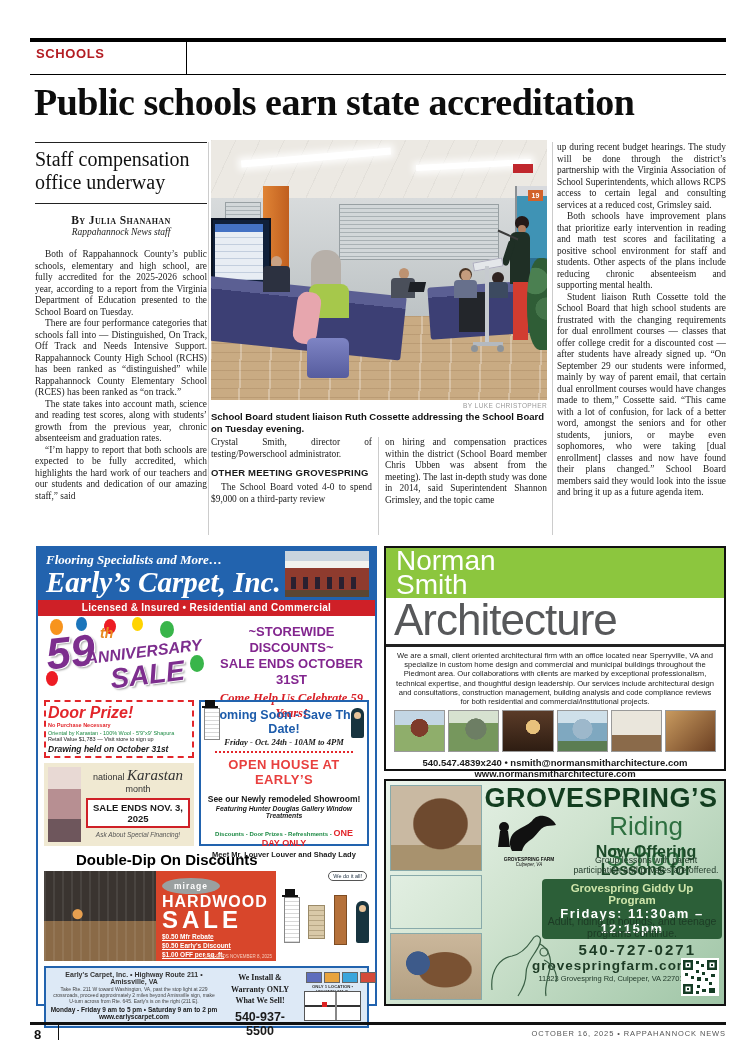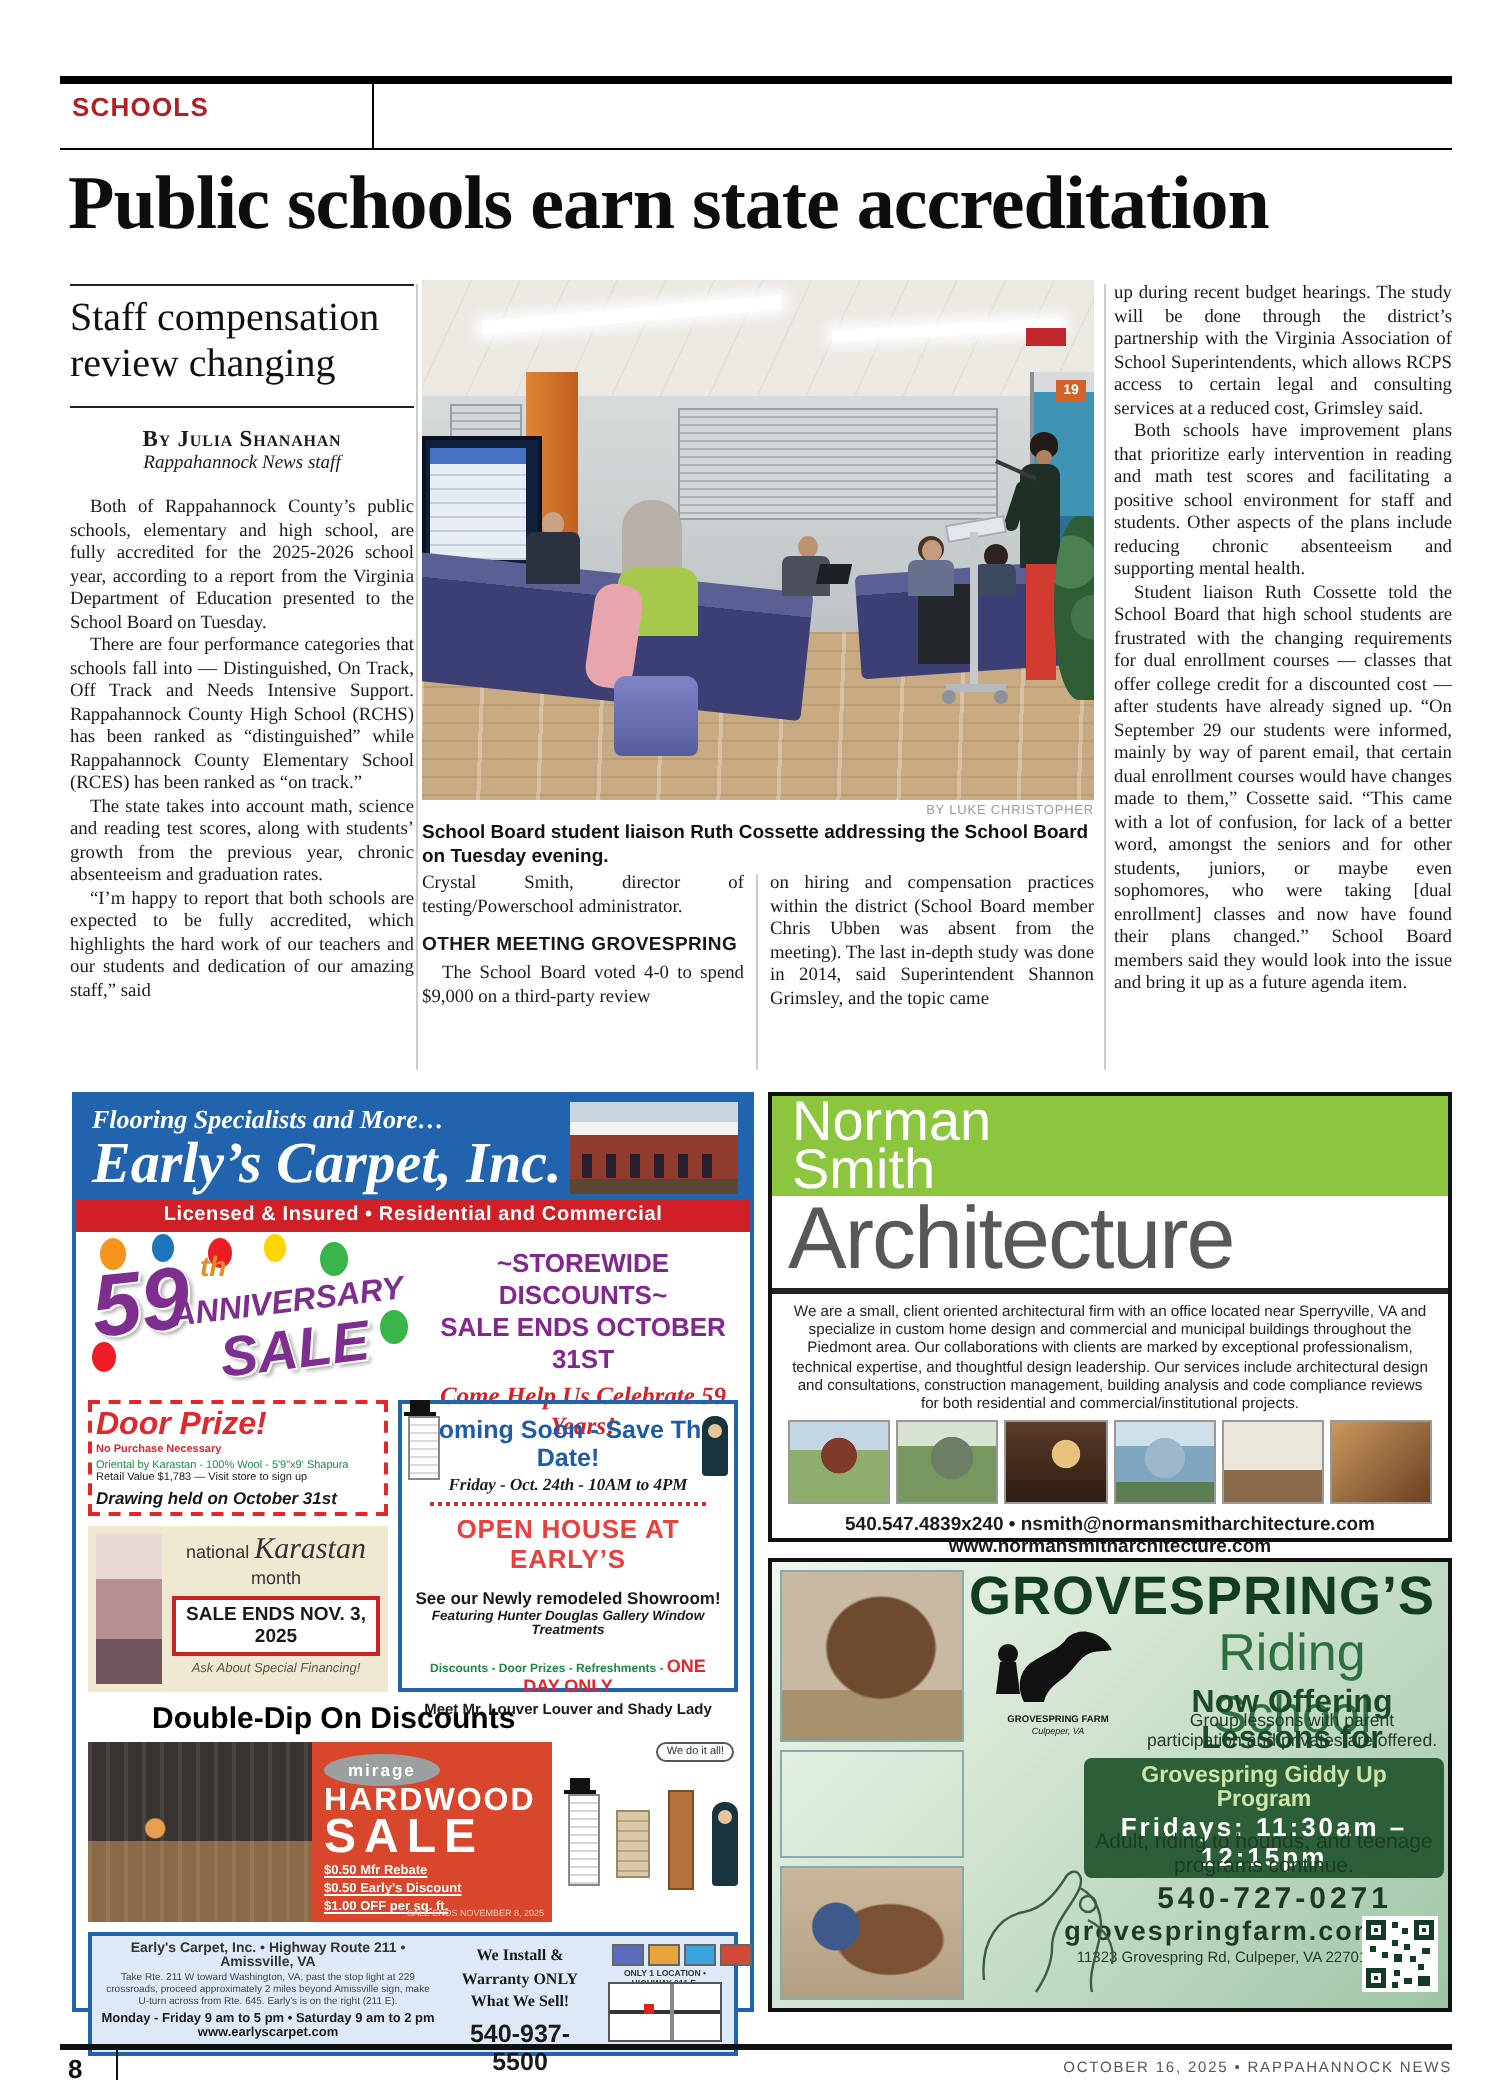--- a/index.html
+++ b/index.html
@@ -246,21 +246,21 @@
   <div class="abs section-label">SCHOOLS</div>
   <div class="abs section-vline"></div>
   <div class="abs thin-rule"></div>
   <h1 class="abs headline" style="margin:0; font-family:'Liberation Serif', serif;">Public schools earn state accreditation</h1>
 
   <div class="vdiv" style="left:208px; top:142px; height:393px;"></div>
   <div class="vdiv" style="left:552px; top:142px; height:393px;"></div>
   <div class="vdiv" style="left:378px; top:437px; height:98px;"></div>
 
   <div class="col col1">
-    <h2 class="subhead" style="margin:0; font-weight:normal;">Staff compensation review changing</h2>
+    <h2 class="subhead" style="margin:0; font-weight:normal;">Staff compensation office underway</h2>
     <div class="byline">
       <div class="by">By Julia Shanahan</div>
       <div class="org">Rappahannock News staff</div>
     </div>
     <p class="body">Both of Rappahannock County’s public schools, elementary and high school, are fully accredited for the 2025-2026 school year, according to a report from the Virginia Department of Education presented to the School Board on Tuesday.</p>
     <p class="body">There are four performance categories that schools fall into — Distinguished, On Track, Off Track and Needs Intensive Support. Rappahannock County High School (RCHS) has been ranked as “distinguished” while Rappahannock County Elementary School (RCES) has been ranked as “on track.”</p>
     <p class="body">The state takes into account math, science and reading test scores, along with students’ growth from the previous year, chronic absenteeism and graduation rates.</p>
     <p class="body">“I’m happy to report that both schools are expected to be fully accredited, which highlights the hard work of our teachers and our students and dedication of our amazing staff,” said</p>
   </div>
 

